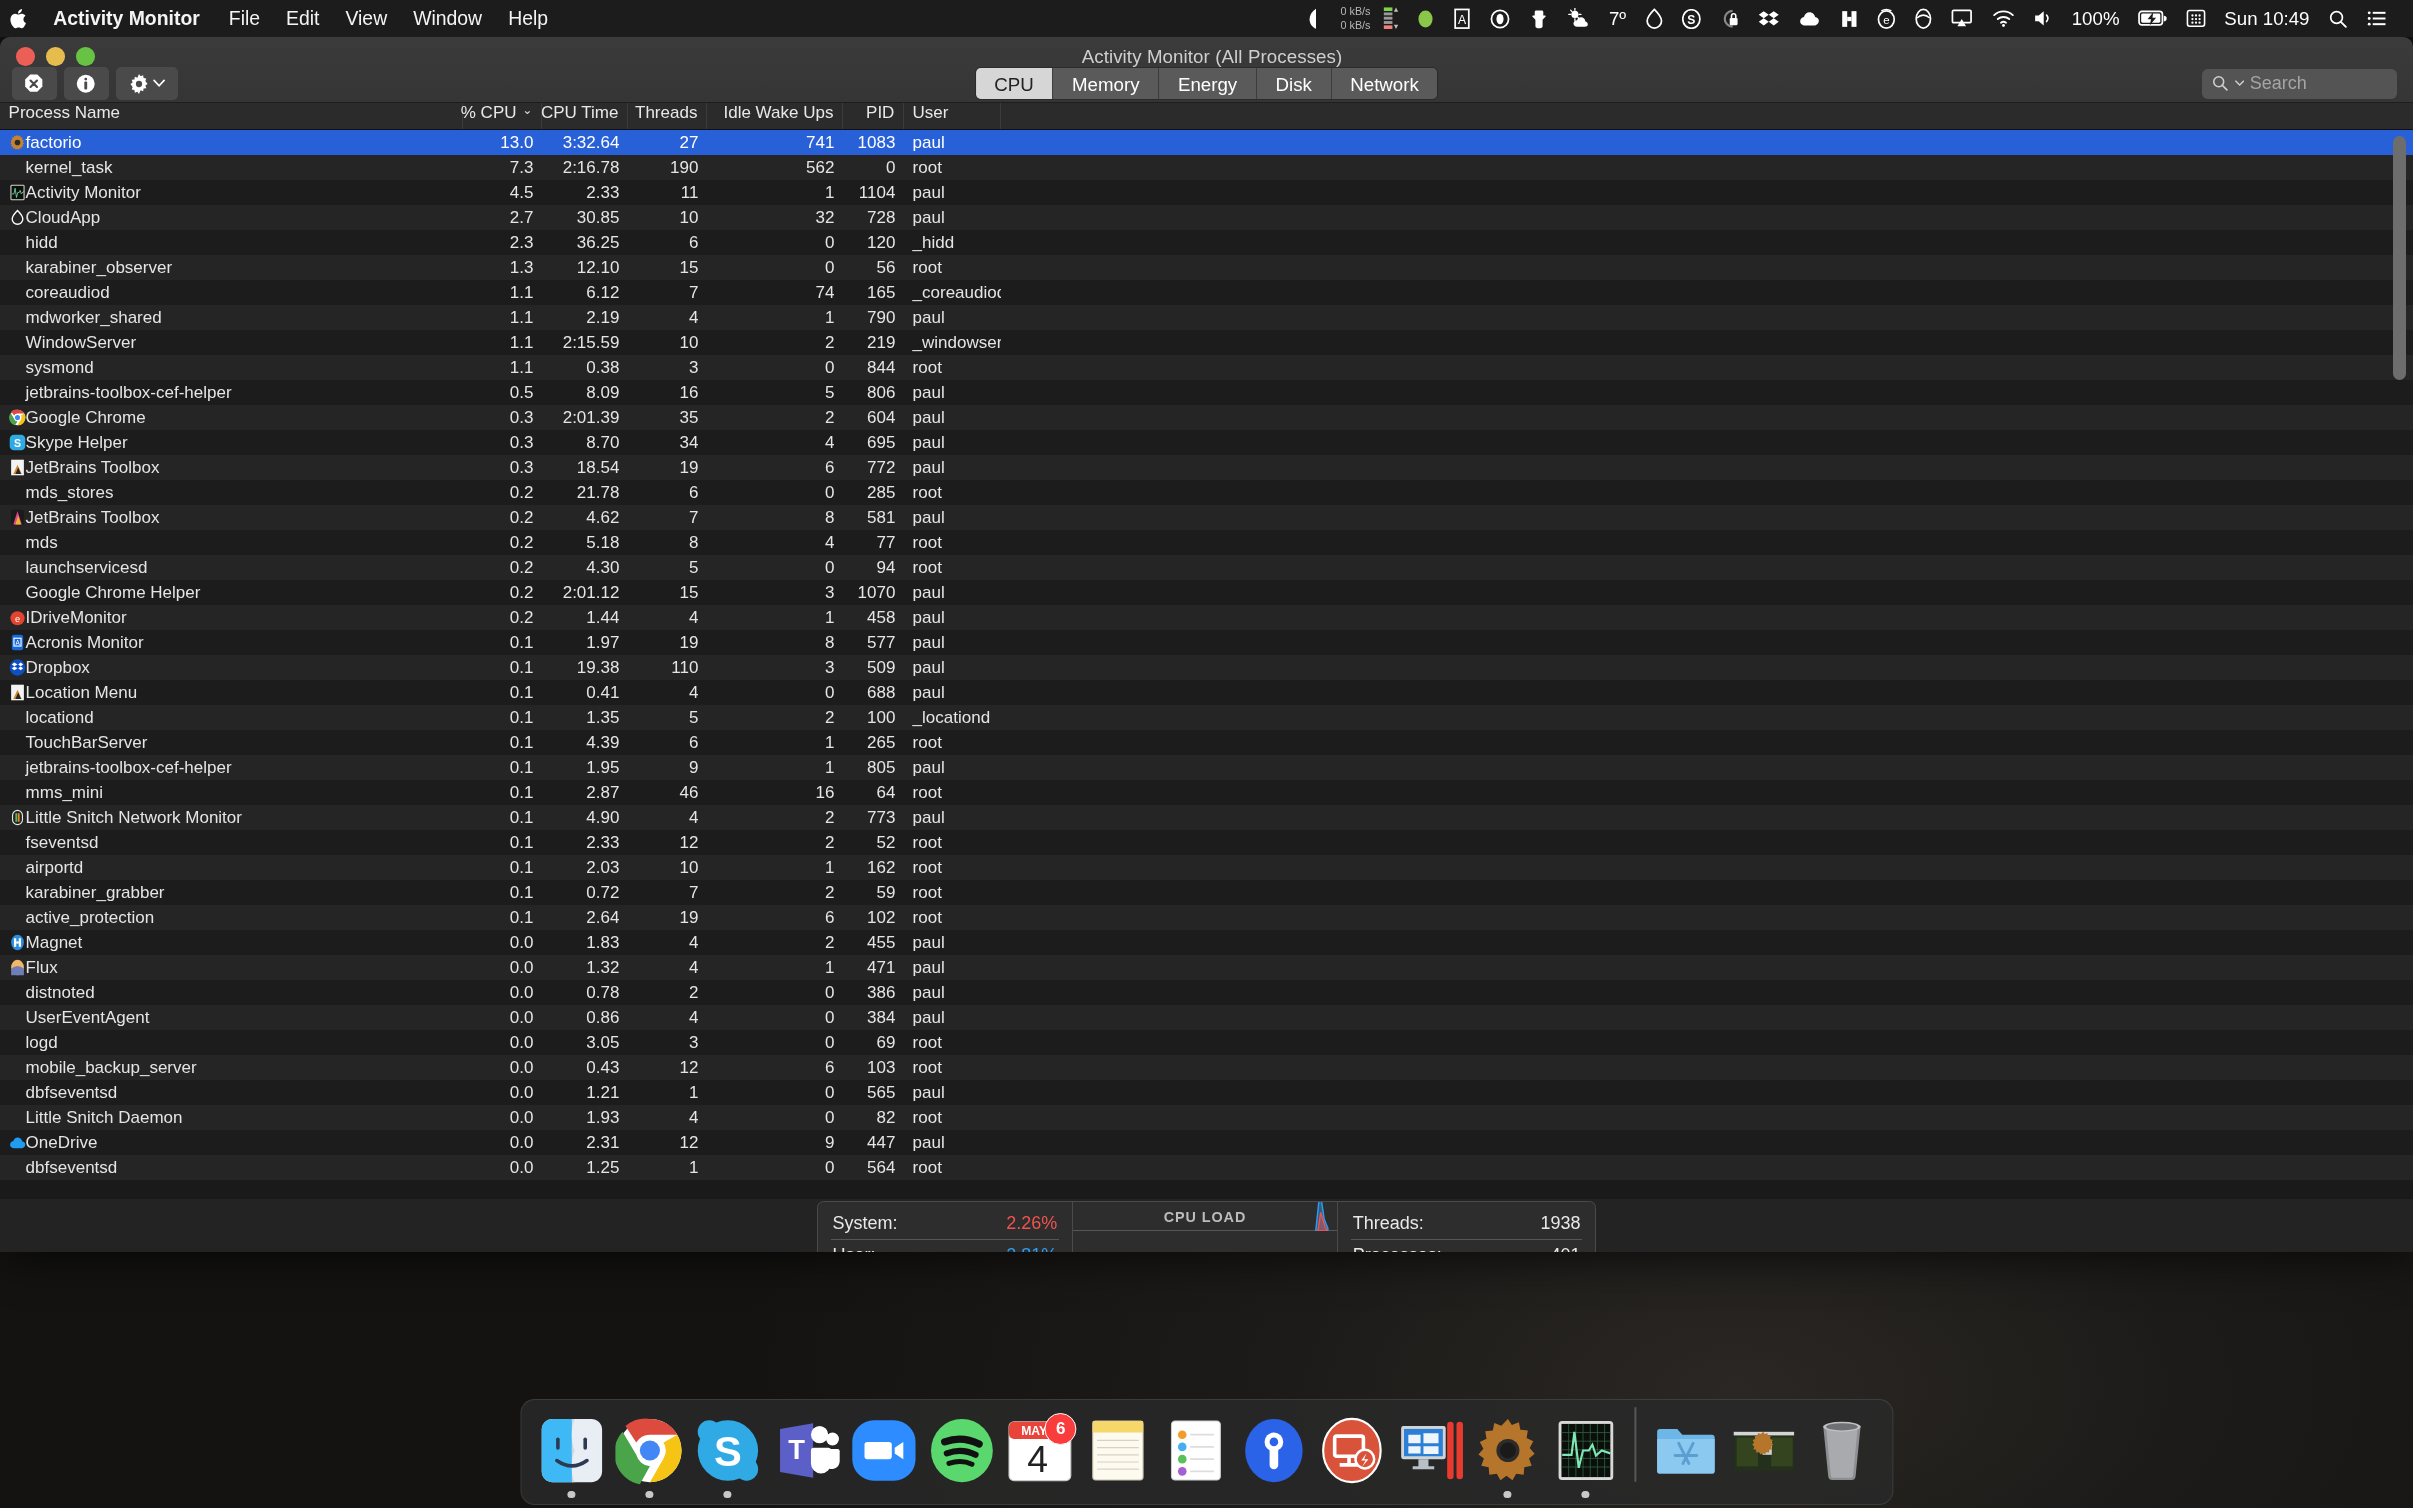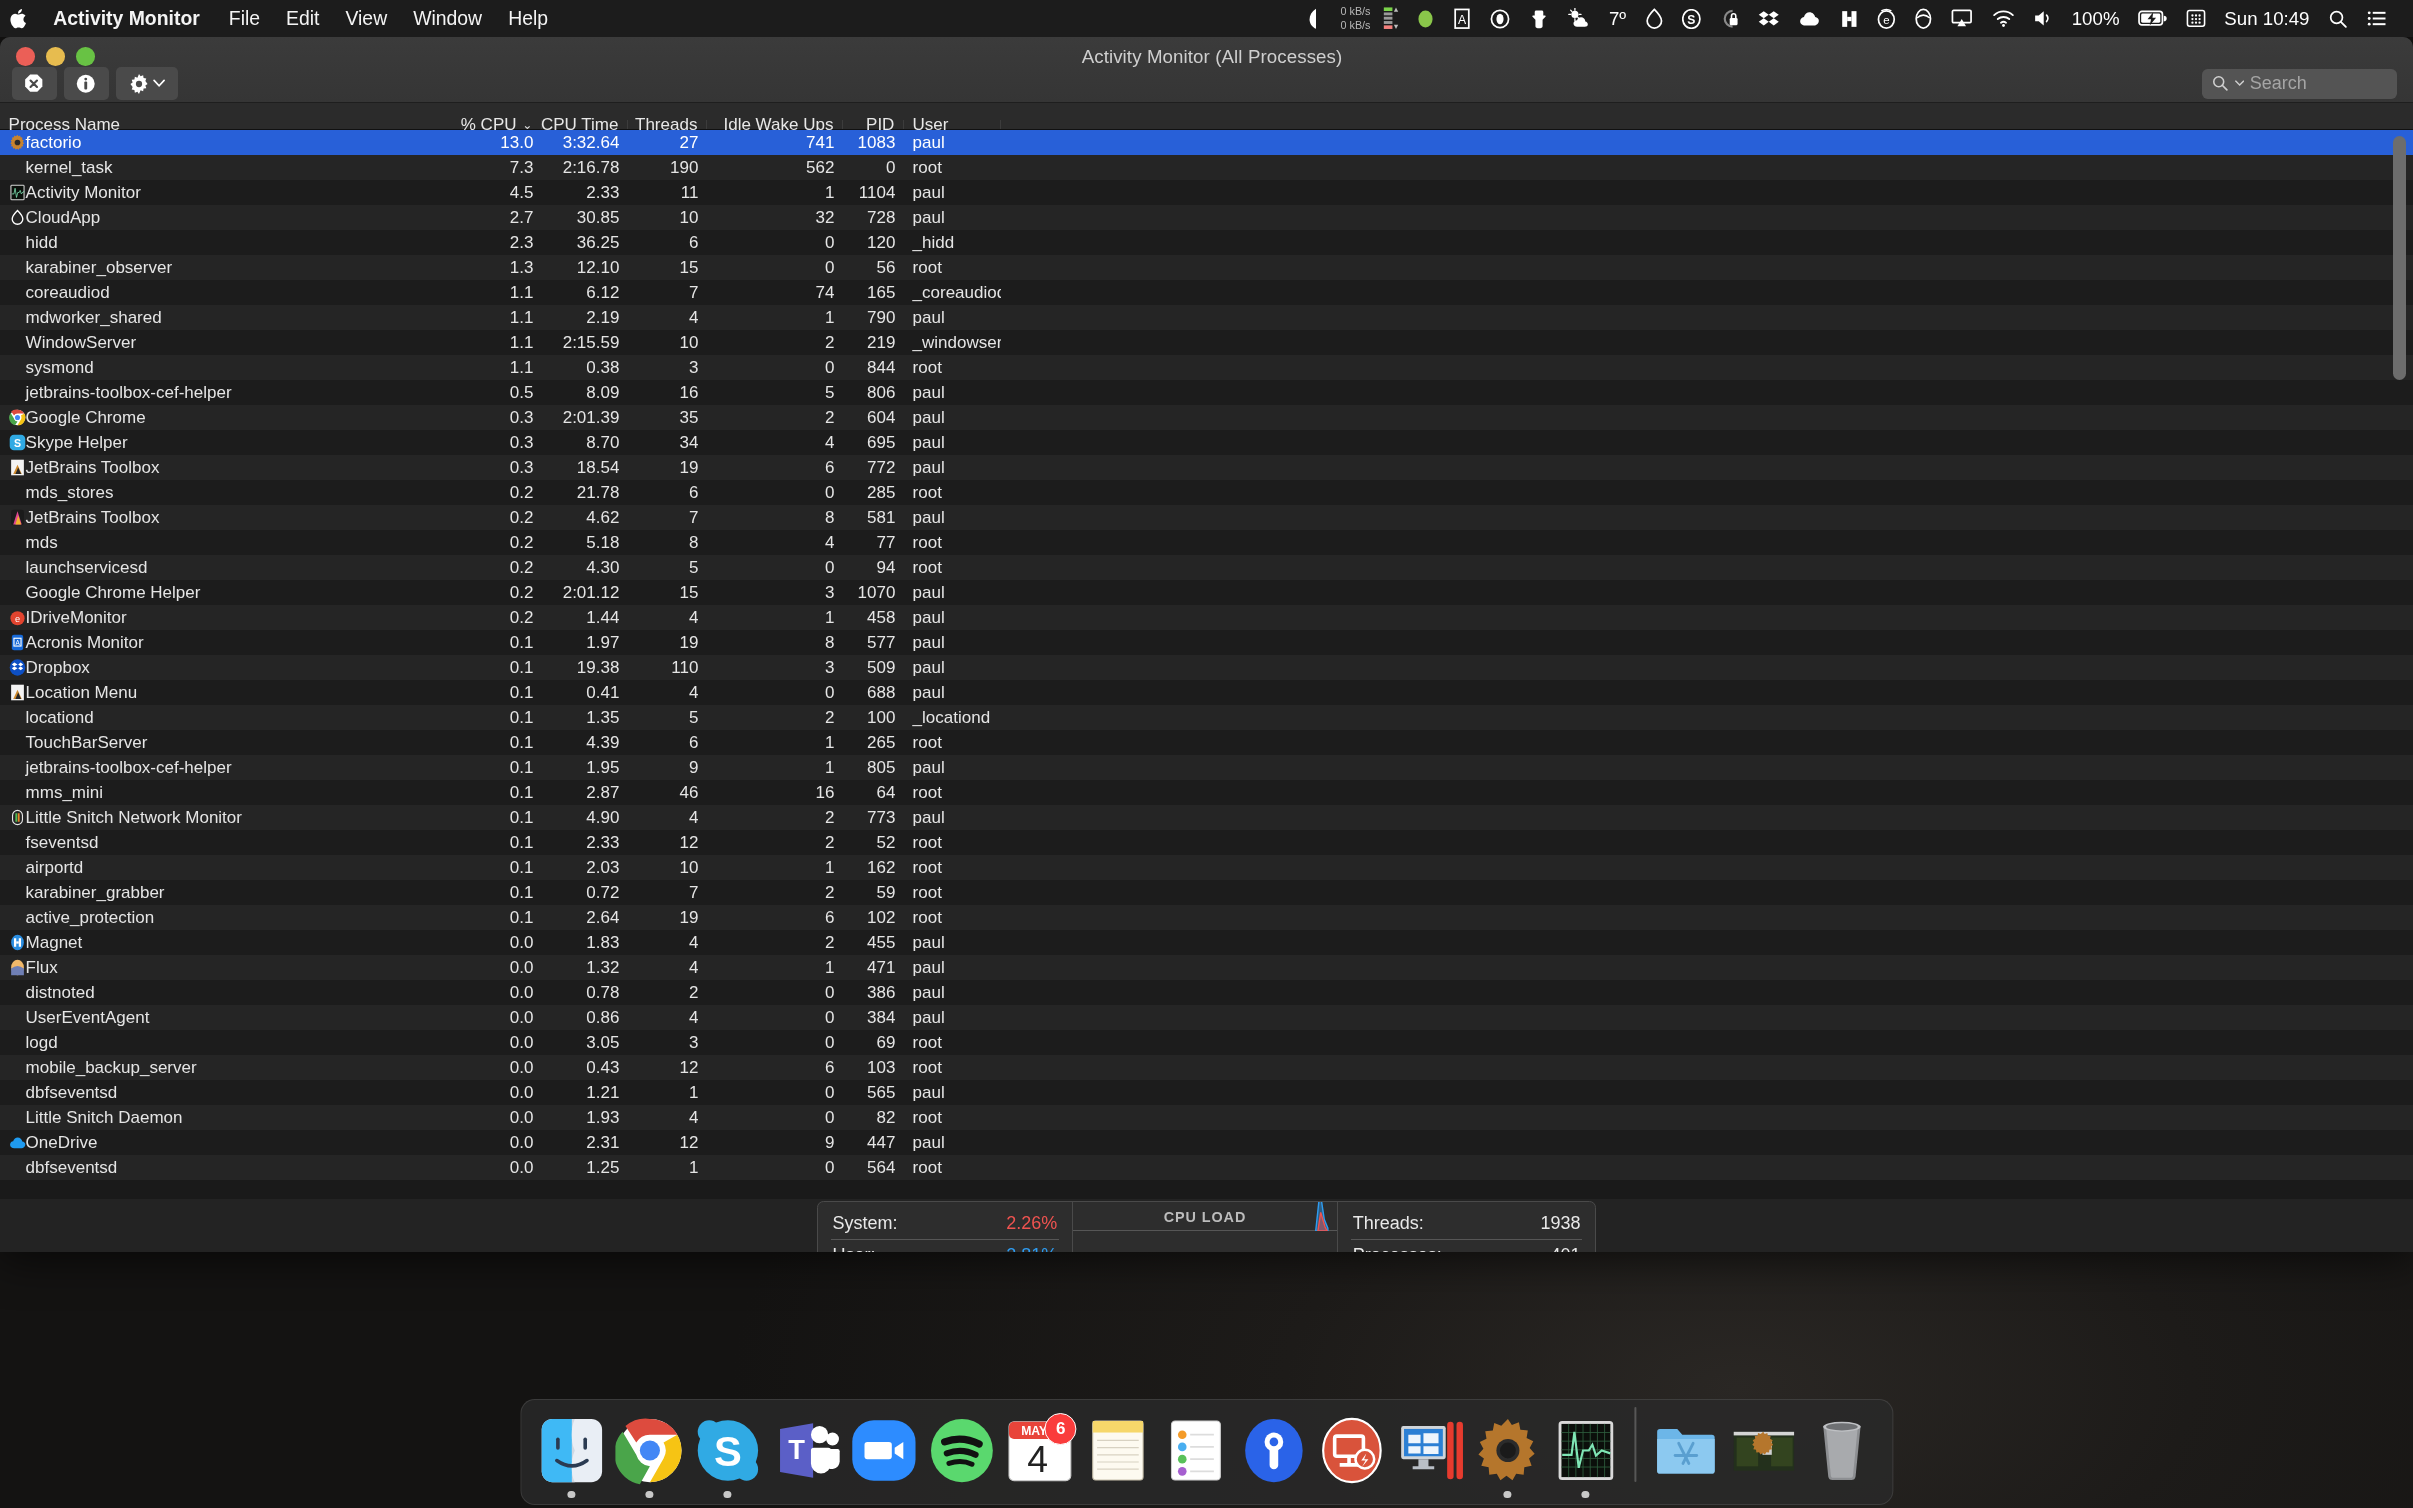--- a/index.html
+++ b/index.html
@@ -106,23 +106,23 @@
   .searchbox .ph { color:#a5a5a5; font-size:18px; }
 
   
   .colhead {
     display:flex; align-items:stretch;
     height:27px; background:#2b2b2b;
     border-bottom:0.7px solid #111;
     font-size:17px; color:#e8e8e8;
   }
   .ch {
-    display:flex; align-items:center;
+    display:flex; align-items:flex-start;
     border-right:0.7px solid #3c3c3c;
-    padding:0 8.6px; white-space:nowrap;margin-top:17px;
+    padding:0 8.6px; white-space:nowrap;
   }
   .ch.num { justify-content:flex-end; }
   .ch .sortglyph { margin-left:5.7px; font-size:12.2px; color:#ddd; }
 
   
   .c-name { width:463px; }
   .c-cpu  { width:79px; }
   .c-time { width:86px; }
   .c-thr  { width:79px; }
   .c-iwu  { width:136px; }
@@ -437,20 +437,27 @@
             <svg width="20" height="20" viewBox="0 0 28 28">
               <path fill="#fff" d="M14 0l2.2 3.1 3.6-1.3.6 3.8 3.8.6-1.3 3.6L26 14l-3.1 2.2 1.3 3.6-3.8.6-.6 3.8-3.6-1.3L14 28l-2.2-3.1-3.6 1.3-.6-3.8-3.8-.6 1.3-3.6L2 14l3.1-2.2-1.3-3.6 3.8-.6.6-3.8 3.6 1.3z"></path>
               <circle cx="14" cy="14" r="4.4" fill="#4a4a4a"></circle>
             </svg>
             <svg width="12.2" height="8.6" viewBox="0 0 17 12">
               <path d="M1.5 2 L8.5 9.5 L15.5 2" fill="none" stroke="#fff" stroke-width="2.3" stroke-linecap="round"></path>
             </svg>
           </div>
         </div>
 
+        <div class="segmented">
+          <div class="seg active">CPU</div>
+          <div class="seg">Memory</div>
+          <div class="seg">Energy</div>
+          <div class="seg">Disk</div>
+          <div class="seg">Network</div>
+        </div>
 
         <div class="searchbox">
           <svg width="17" height="17" viewBox="0 0 24 24">
             <circle cx="9.5" cy="9.5" r="7" fill="none" stroke="#cfcfcf" stroke-width="2.2"></circle>
             <line x1="14.5" y1="14.5" x2="21" y2="21" stroke="#cfcfcf" stroke-width="2.4" stroke-linecap="round"></line>
           </svg>
           <svg width="9.3" height="6.5" viewBox="0 0 13 9">
             <path d="M1 1.5 L6.5 7 L12 1.5" fill="none" stroke="#cfcfcf" stroke-width="1.9" stroke-linecap="round"></path>
           </svg>
           <span class="ph">Search</span>

